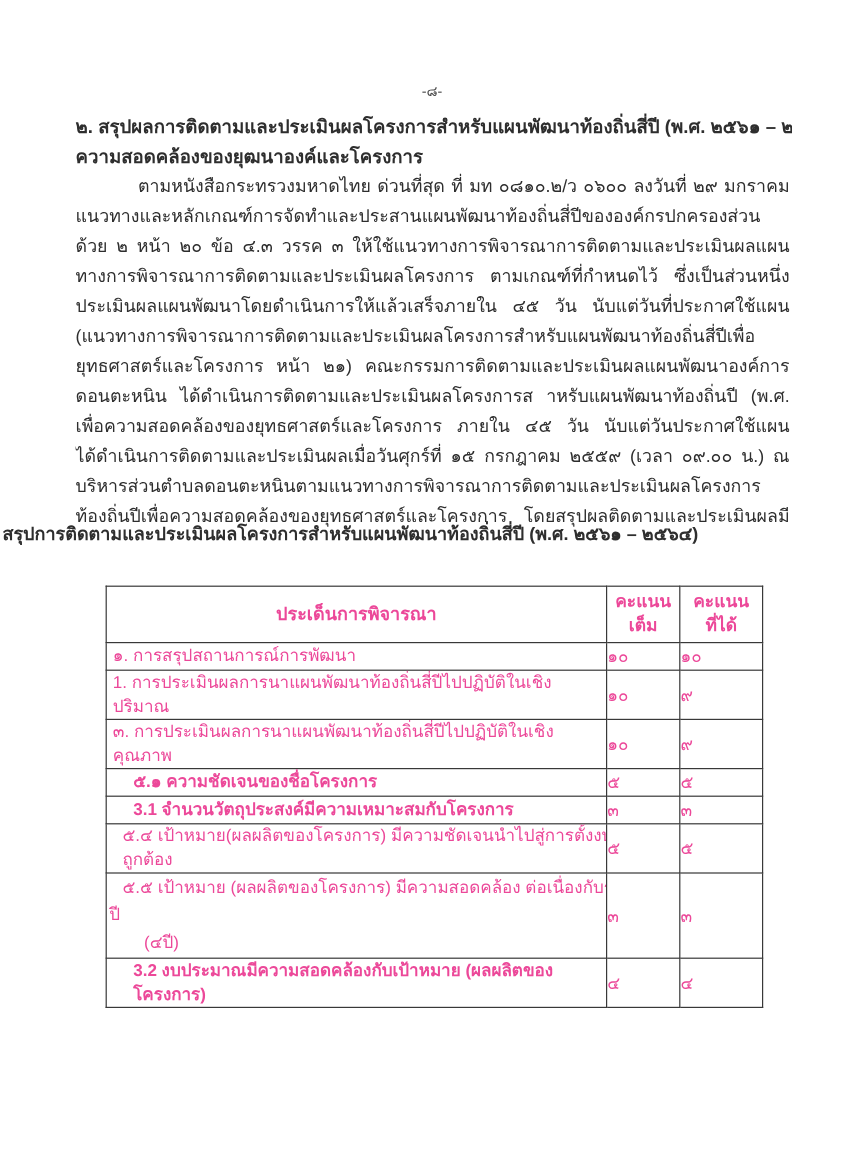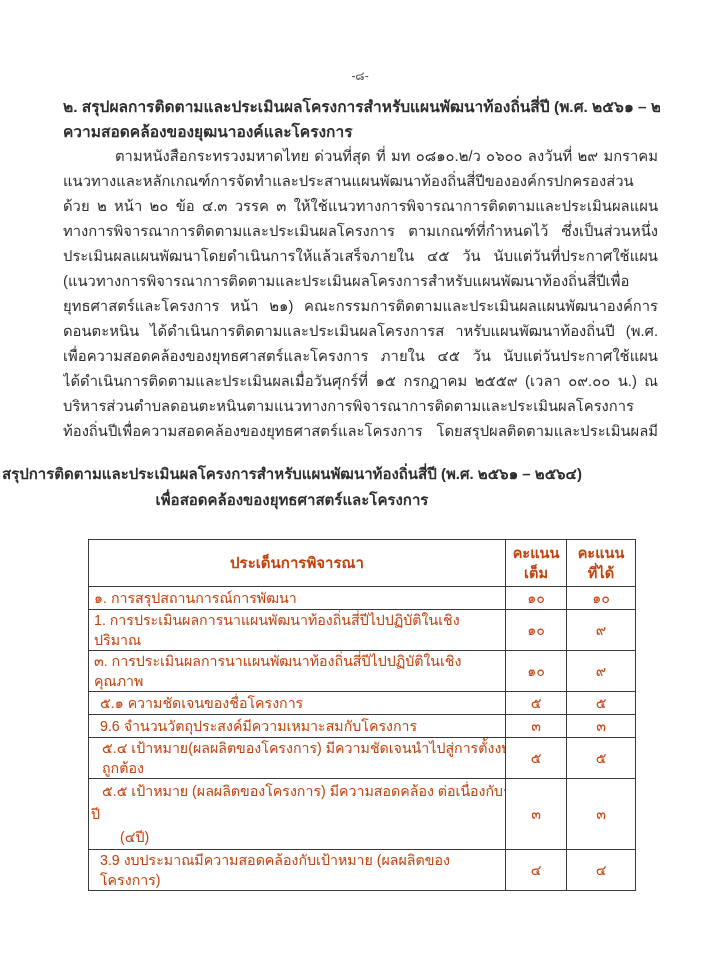--- a/index.html
+++ b/index.html
@@ -25,46 +25,46 @@
     position:absolute;top:144px;left:63px;width:595px;
     font-size:14.8px;line-height:25px;
   }
   .para .pline{
     height:25px;overflow:hidden;
     text-align:justify;text-align-last:justify;
   }
   .para .pline.first{text-indent:52px;}
   .ttitle{
     position:absolute;top:433px;left:0;width:584px;
-    text-align:center;font-weight:700;font-size:15px;line-height:26px;margin-top:28px;
+    text-align:center;font-weight:700;font-size:15px;line-height:26px;
   }
   table.scores{
-    position:absolute;top:539px;left:88px;
+    position:absolute;top:488px;left:88px;
     width:547px;border-collapse:collapse;table-layout:fixed;
-    font-size:14.2px;color:#c2410c;
+    font-size:14.2px;color:#ec4899;
   }
   table.scores td,table.scores th{
     border:1.5px solid #383838;
     padding:0;vertical-align:middle;overflow:hidden;
   }
   th.criteria-h{height:46px;text-align:center;font-weight:700;font-size:15px;}
   th.score-h{height:46px;text-align:center;font-weight:700;font-size:14.5px;line-height:20px;}
   td.label{line-height:20px;}
   td.label .lline{white-space:nowrap;overflow:hidden;}
   tr.single td{height:22px;}
   tr.main td.label{padding-left:5px;}
-  tr.sub  td.label{padding-left:11px;}
+  tr.sub  td.label{padding-left:22px;font-weight:bold;}
   tr.twoline td{height:40px;}
   tr.threeline td{height:70px;}
   tr.twoline td.label .lline{padding-left:13px;}
   tr.threeline td.label .lline{line-height:23px;}
   .ind-sub{padding-left:13px;}
   .ind-hang{padding-left:2px;}
   .ind-paren{padding-left:31px;}
-  td.score{text-align:center;}
+  td.score{}
 </style>
 </head>
 <body>
 
 <div class="page">
 
   <div class="pagenum">-๘-</div>
 
   <div class="heading">
     <div class="hline">๒. สรุปผลการติดตามและประเมินผลโครงการสำหรับแผนพัฒนาท้องถิ่นสี่ปี (พ.ศ. ๒๕๖๑ – ๒๕๖๔) เพื่อ</div>
@@ -81,21 +81,20 @@
     <div class="pline">ยุทธศาสตร์และโครงการ หน้า ๒๑) คณะกรรมการติดตามและประเมินผลแผนพัฒนาองค์การบริหารส่วนตำบล</div>
     <div class="pline">ดอนตะหนิน ได้ดำเนินการติดตามและประเมินผลโครงการส าหรับแผนพัฒนาท้องถิ่นปี (พ.ศ. ๒๕๖๑ – ๒๕๖๔)</div>
     <div class="pline">เพื่อความสอดคล้องของยุทธศาสตร์และโครงการ ภายใน ๔๕ วัน นับแต่วันประกาศใช้แผนพัฒนาท้องถิ่นปี โดย</div>
     <div class="pline">ได้ดำเนินการติดตามและประเมินผลเมื่อวันศุกร์ที่ ๑๕ กรกฎาคม ๒๕๕๙ (เวลา ๐๙.๐๐ น.) ณ สำนักงานองค์การ</div>
     <div class="pline">บริหารส่วนตำบลดอนตะหนินตามแนวทางการพิจารณาการติดตามและประเมินผลโครงการสำหรับแผนพัฒนา</div>
     <div class="pline">ท้องถิ่นปีเพื่อความสอดคล้องของยุทธศาสตร์และโครงการ โดยสรุปผลติดตามและประเมินผลมีรายละเอียด ดังนี้</div>
   </div>
 
   <div class="ttitle">
     <div>สรุปการติดตามและประเมินผลโครงการสำหรับแผนพัฒนาท้องถิ่นสี่ปี (พ.ศ. ๒๕๖๑ – ๒๕๖๔)</div>
-    <div>เพื่อสอดคล้องของยุทธศาสตร์และโครงการ</div>
   </div>
 
   <table class="scores">
     <colgroup>
       <col style="width:417px">
         <col style="width:61px">
         <col style="width:69px">
     </colgroup>
     <thead>
       <tr>
@@ -125,21 +124,21 @@
         <td class="label">๓. การประเมินผลการนาแผนพัฒนาท้องถิ่นสี่ปีไปปฏิบัติในเชิงคุณภาพ</td>
         <td class="score">๑๐</td>
         <td class="score">๙</td>
       </tr>
       <tr class="single sub">
         <td class="label">๕.๑ ความชัดเจนของชื่อโครงการ</td>
         <td class="score">๕</td>
         <td class="score">๕</td>
       </tr>
       <tr class="single sub">
-        <td class="label">9.6 จำนวนวัตถุประสงค์มีความเหมาะสมกับโครงการ</td>
+        <td class="label">3.1 จำนวนวัตถุประสงค์มีความเหมาะสมกับโครงการ</td>
         <td class="score">๓</td>
         <td class="score">๓</td>
       </tr>
       <tr class="twoline">
         <td class="label">
           <div class="lline">๕.๔ เป้าหมาย(ผลผลิตของโครงการ) มีความชัดเจนนำไปสู่การตั้งงบประมาณได้</div>
           <div class="lline">ถูกต้อง</div>
         </td>
         <td class="score">๕</td>
         <td class="score">๕</td>
@@ -147,20 +146,20 @@
       <tr class="threeline">
         <td class="label">
           <div class="lline ind-sub">๕.๕ เป้าหมาย (ผลผลิตของโครงการ) มีความสอดคล้อง ต่อเนื่องกับระยะเวลา</div>
           <div class="lline ind-hang">ปี</div>
           <div class="lline ind-paren">(๔ปี)</div>
         </td>
         <td class="score">๓</td>
         <td class="score">๓</td>
       </tr>
       <tr class="single sub">
-        <td class="label">3.9 งบประมาณมีความสอดคล้องกับเป้าหมาย (ผลผลิตของโครงการ)</td>
+        <td class="label">3.2 งบประมาณมีความสอดคล้องกับเป้าหมาย (ผลผลิตของโครงการ)</td>
         <td class="score">๔</td>
         <td class="score">๔</td>
       </tr>
     </tbody>
   </table>
 
 </div>
 
 </body></html>

